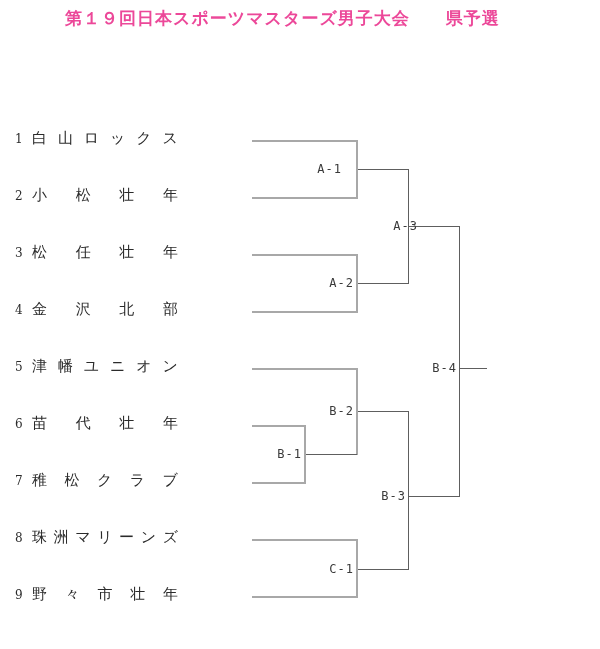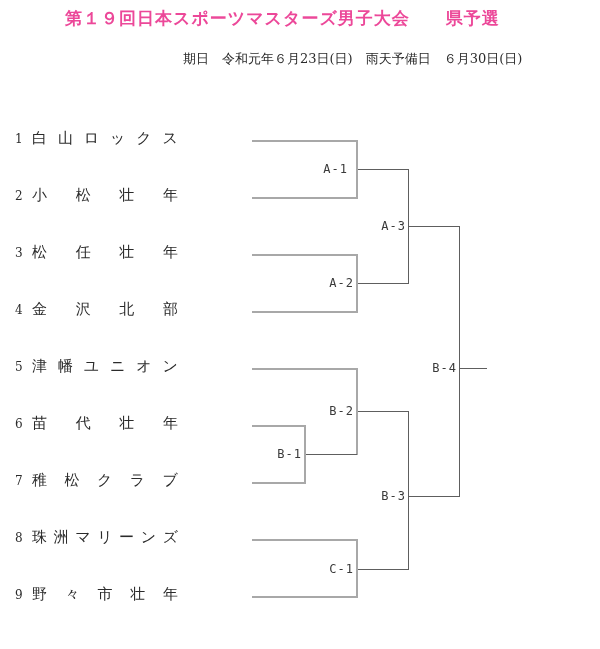--- a/index.html
+++ b/index.html
@@ -34,21 +34,20 @@
     position:absolute; font-size:12px; line-height:16px;
     font-family:"DejaVu Sans Mono","Liberation Mono",monospace;
     letter-spacing:1px; color:#3a3a3a; white-space:pre;
   }
 </style>
 </head>
 <body>
 
 <div class="page">
   <div class="title">第１９回日本スポーツマスターズ男子大会　　県予選</div>
-  <div class="info-line info-1">期日　令和元年６月23日(日)　雨天予備日　６月30日(日)</div>
   <div class="bracket" id="bracket">
       <div class="team-row" style="top: 129px;">
         <div class="team-no">1</div>
         <div class="team-name">
           <span>白</span>
           <span>山</span>
           <span>ロ</span>
           <span>ッ</span>
           <span>ク</span>
           <span>ス</span>
@@ -151,22 +150,22 @@
       <div class="line dark" style="left: 358px; top: 283px; width: 51px; height: 1px;"></div>
       <div class="line dark" style="left: 408px; top: 169px; width: 1px; height: 115px;"></div>
       <div class="line dark" style="left: 409px; top: 226px; width: 51px; height: 1px;"></div>
       <div class="line dark" style="left: 306px; top: 454px; width: 51px; height: 1px;"></div>
       <div class="line dark" style="left: 358px; top: 411px; width: 51px; height: 1px;"></div>
       <div class="line dark" style="left: 358px; top: 569px; width: 51px; height: 1px;"></div>
       <div class="line dark" style="left: 408px; top: 411px; width: 1px; height: 159px;"></div>
       <div class="line dark" style="left: 409px; top: 496px; width: 51px; height: 1px;"></div>
       <div class="line dark" style="left: 459px; top: 226px; width: 1px; height: 271px;"></div>
       <div class="line dark" style="left: 460px; top: 368px; width: 27px; height: 1px;"></div>
-      <div class="match-label" style="right: 252px; top: 161px;">A-1</div>
+      <div class="match-label" style="right: 258px; top: 161px;">A-1</div>
       <div class="match-label" style="right: 246px; top: 275px;">A-2</div>
-      <div class="match-label" style="right: 194px; top: 218px; margin-left: 40px;">A-3</div>
+      <div class="match-label" style="right: 182px; top: 218px; margin-left: 40px;">A-3</div>
       <div class="match-label" style="right: 298px; top: 446px;">B-1</div>
       <div class="match-label" style="right: 246px; top: 403px; text-align: center;">B-2</div>
       <div class="match-label" style="right: 194px; top: 488px;">B-3</div>
       <div class="match-label" style="right: 143px; top: 360px;">B-4</div>
       <div class="match-label" style="right: 246px; top: 561px;">C-1</div>
     </div>
 </div>
 
 </body></html>

